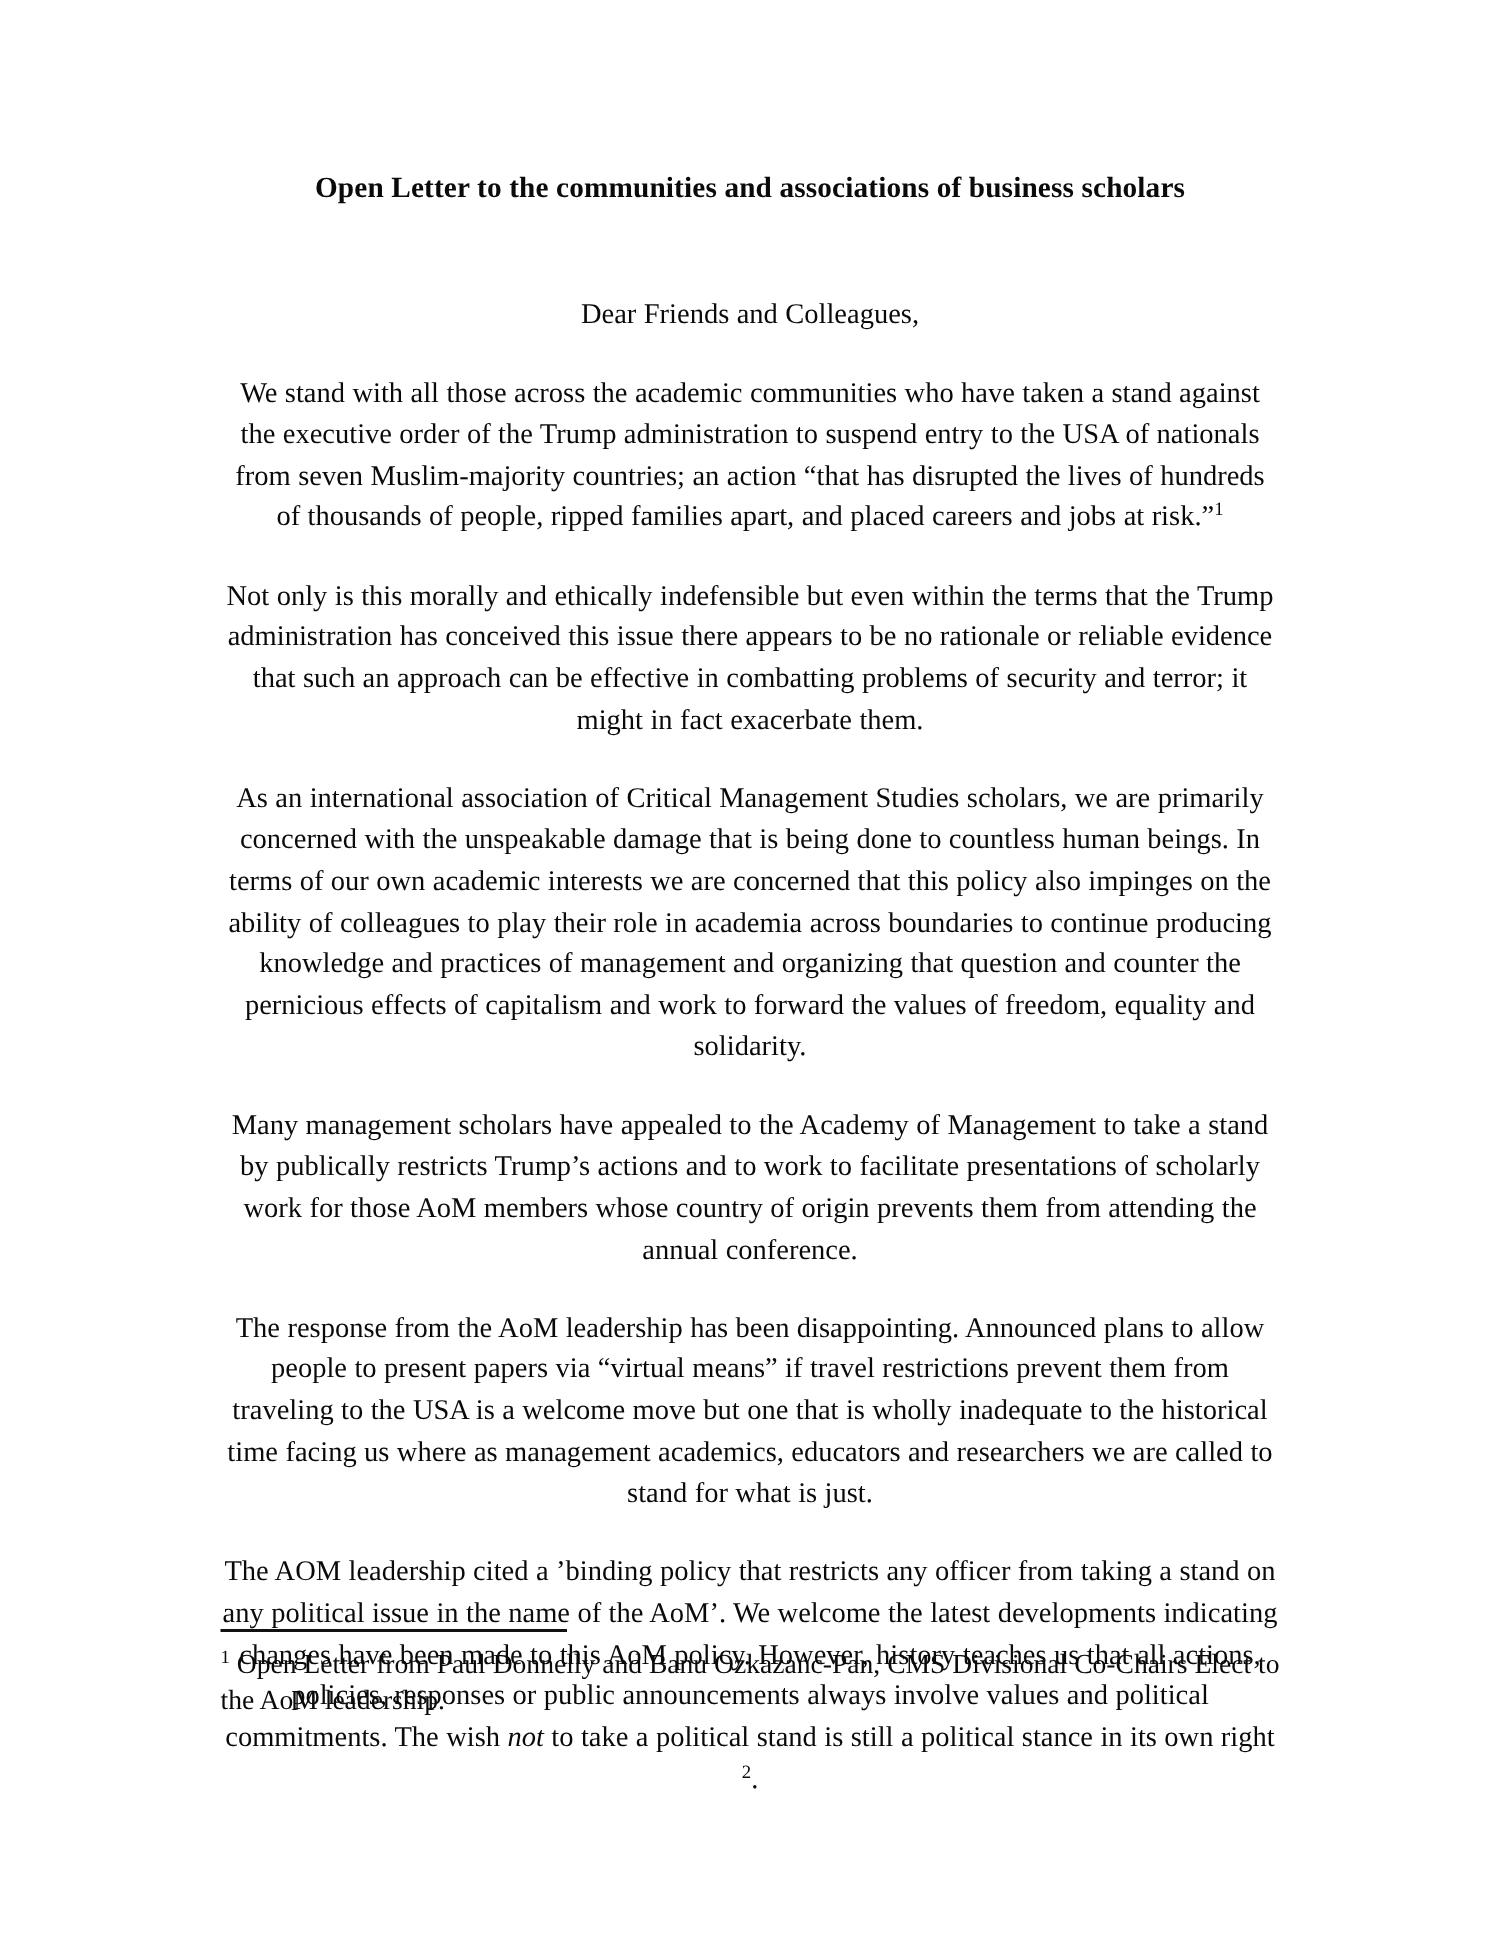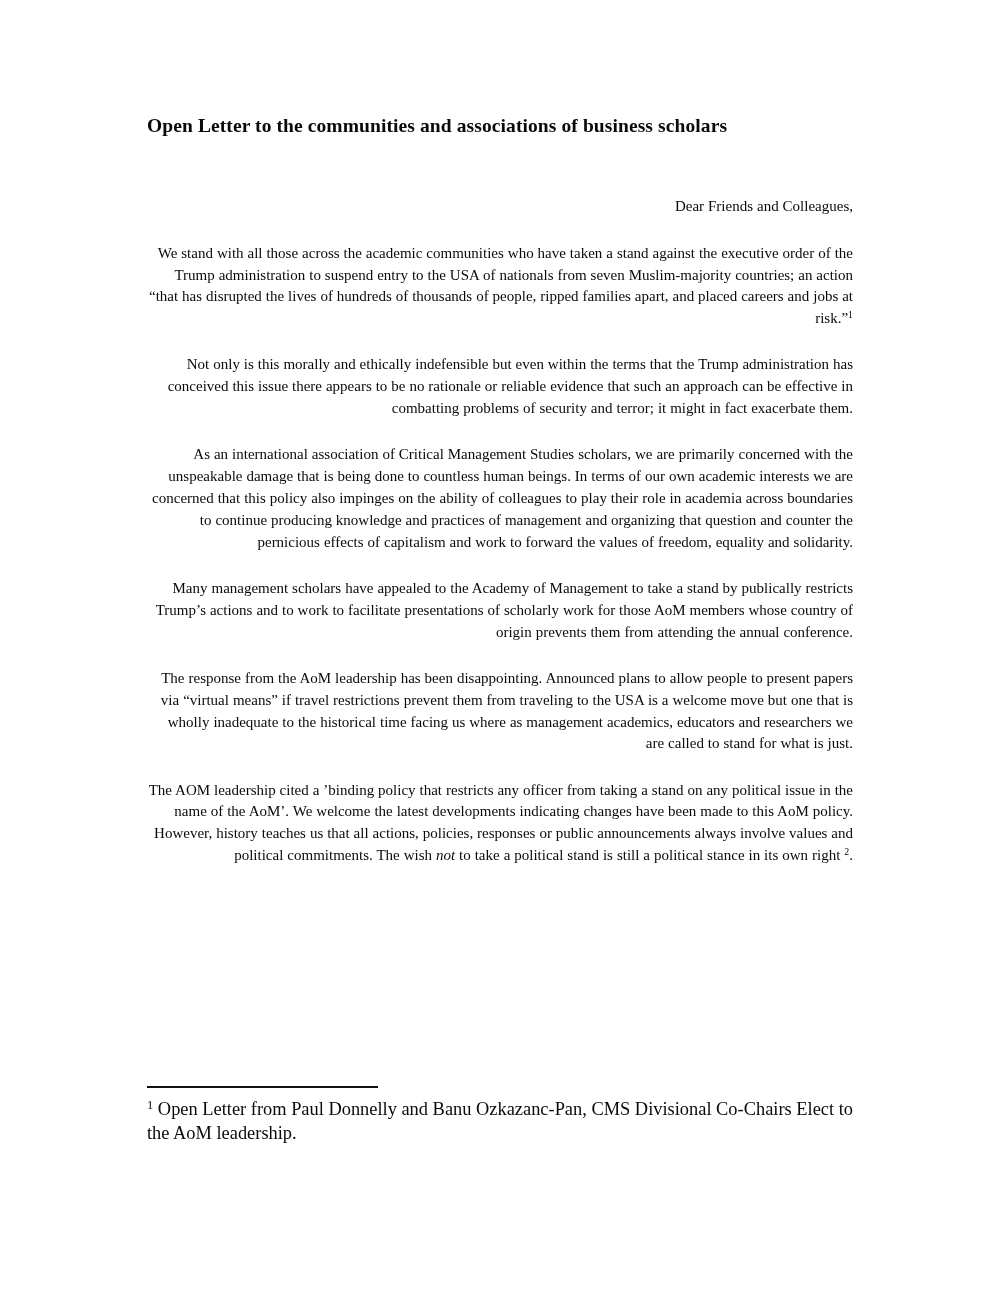--- a/index.html
+++ b/index.html
@@ -23,33 +23,34 @@
   }
   .content {
     position: absolute;
     left: 147px;
     top: 0;
     width: 706px;
   }
   .doc-title {
     font-size: 19.5px;
     font-weight: bold;
+    text-align: center;
     letter-spacing: 0.1px;
     margin: 0;
     padding-top: 114px;
     line-height: 1.25;
   }
   .body-block {
     padding-top: 58px;
   }
   p.para {
-    font-size: 15px;
+    font-size: 19px;
     line-height: 1.455;
     margin: 0 0 24.5px 0;
-    text-align: right;
+    text-align: center;
     word-spacing: 0.2px;
   }
   p.para:last-child {
     margin-bottom: 16px;
   }
   .salutation {
     margin-bottom: 24px;
   }
   em.ital {
     font-style: italic;

